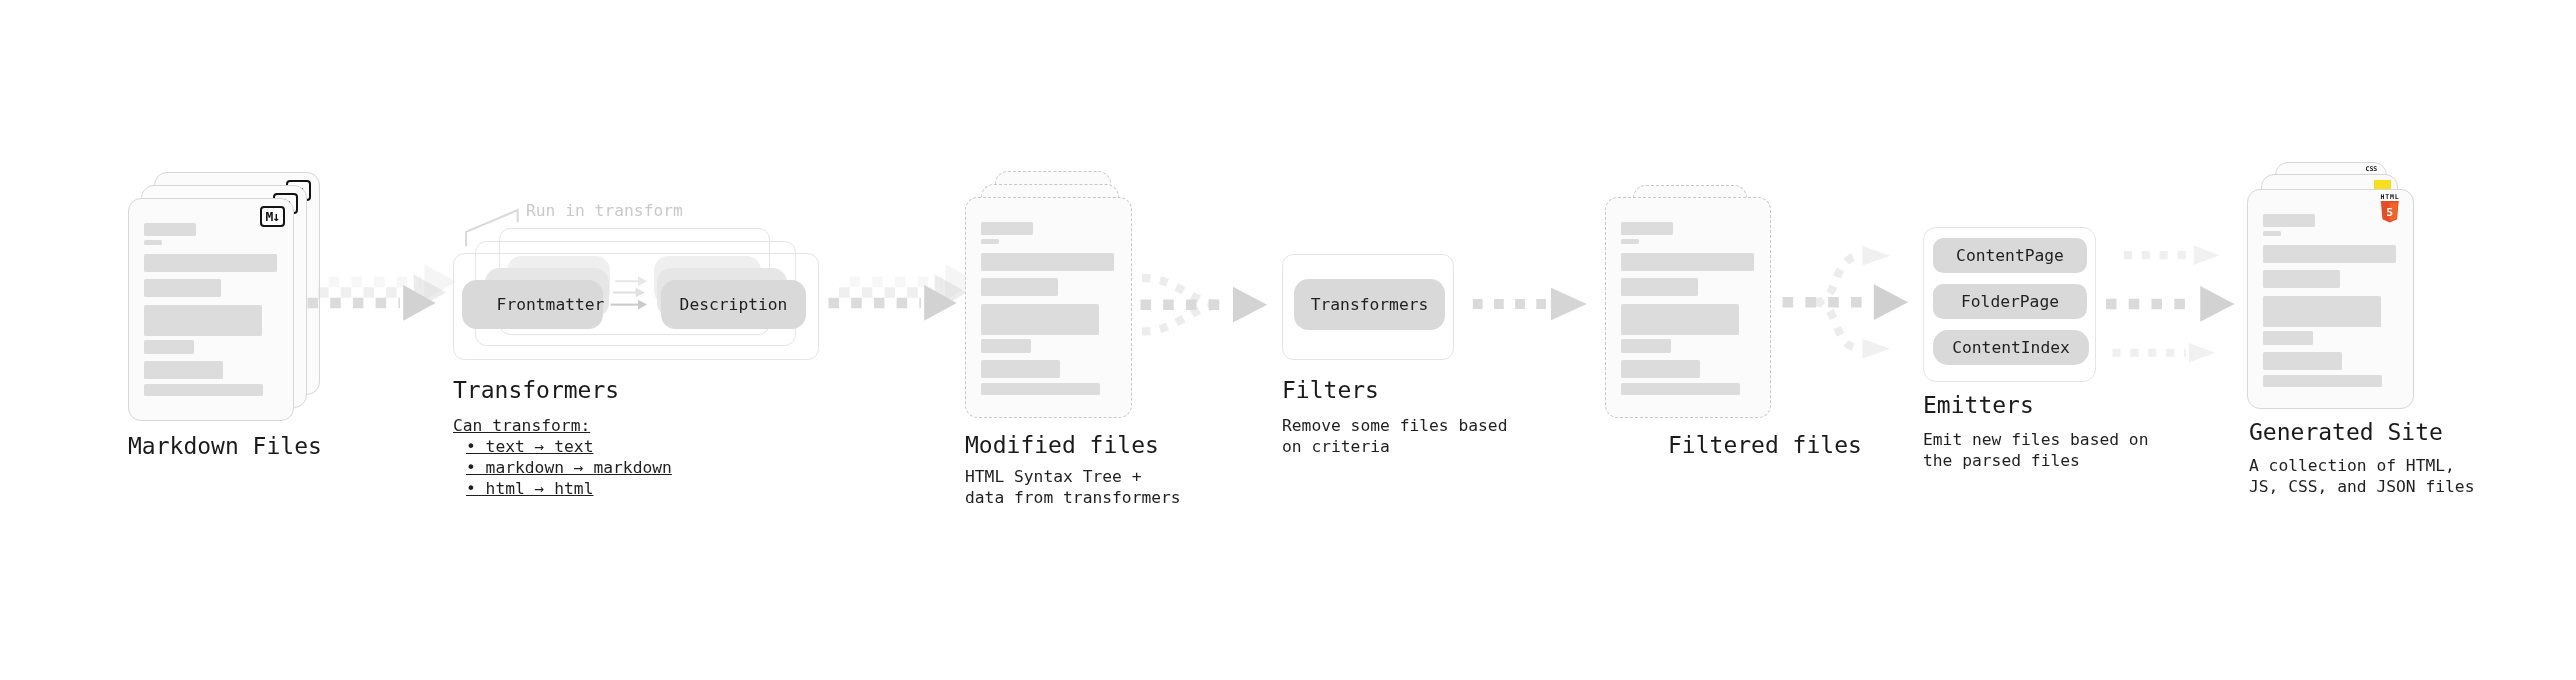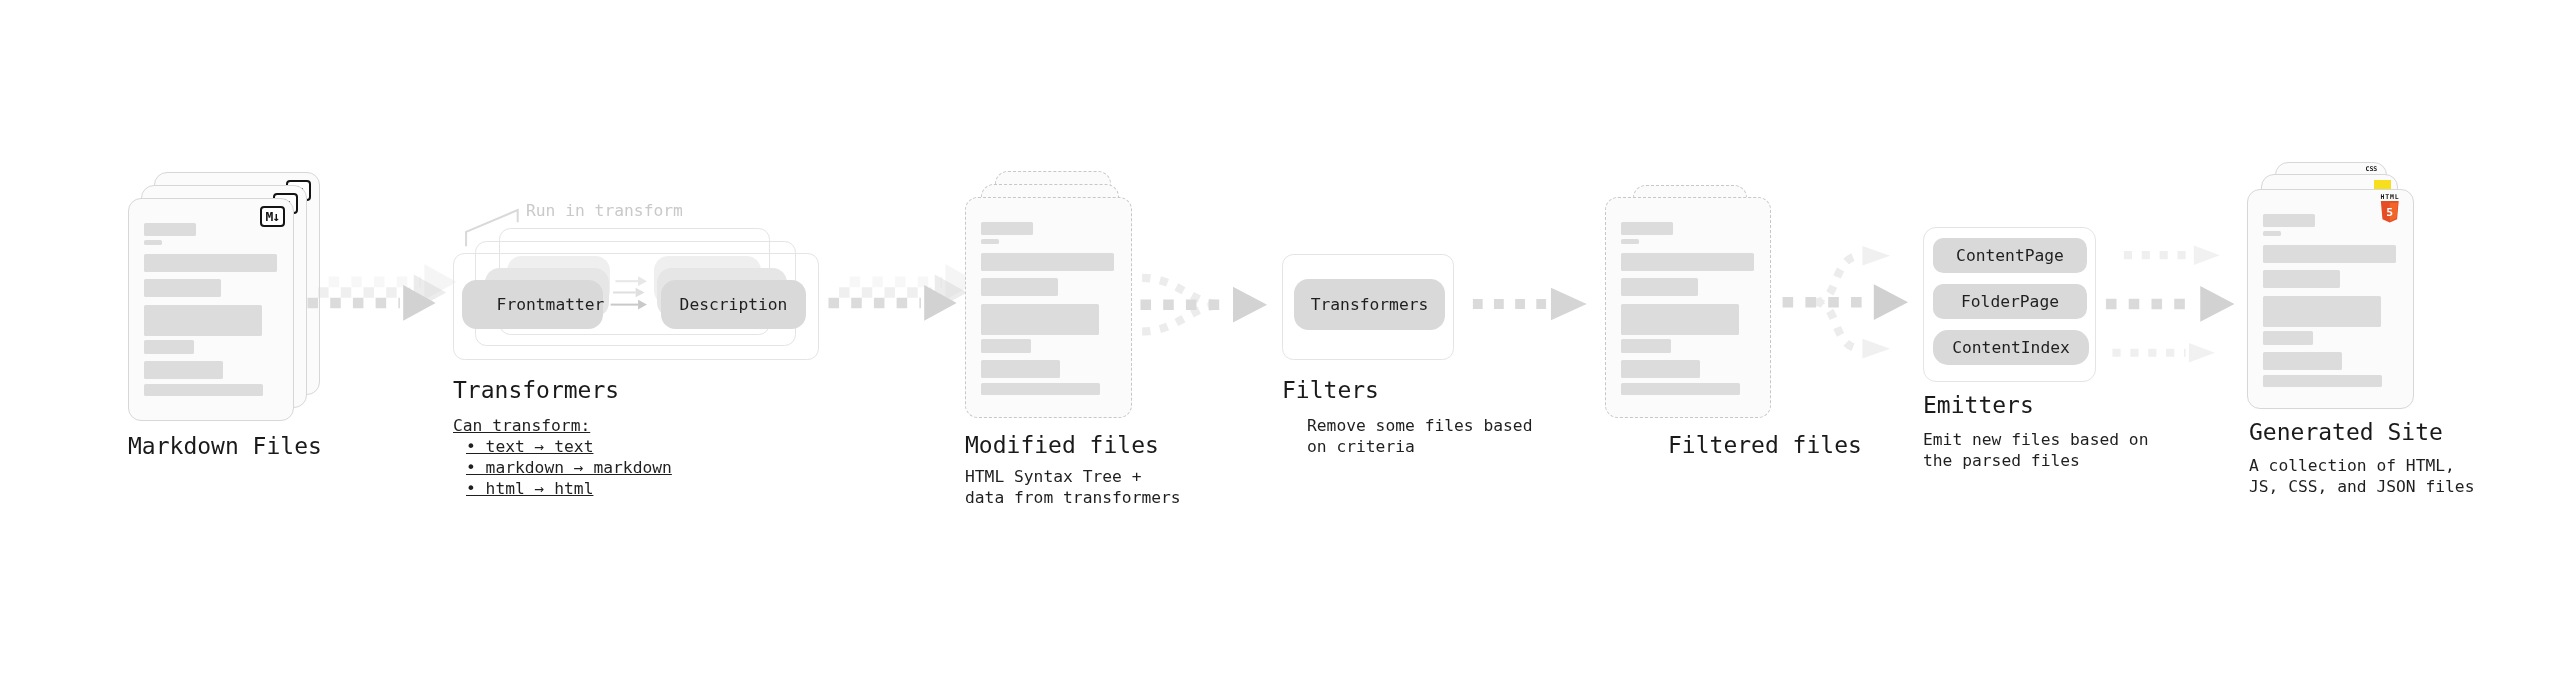--- a/index.html
+++ b/index.html
@@ -152,21 +152,21 @@
   <svg class="arrow" style="left:1134px;top:268px;" width="142" height="75" viewBox="0 0 175 92">
     <path d="M 10,12 C 55,12 70,45 112,45" fill="none" stroke="#ececec" stroke-width="10" stroke-dasharray="10 12"></path>
     <path d="M 10,78 C 55,78 70,45 112,45" fill="none" stroke="#ececec" stroke-width="10" stroke-dasharray="10 12"></path>
     <line x1="8" y1="45" x2="116" y2="45" stroke="#dadada" stroke-width="13" stroke-dasharray="13 15"></line>
     <polygon points="122,23 164,45 122,67" fill="#d3d3d3"></polygon>
   </svg>
 
   <div class="frame" style="left:1282px;top:254px;width:172px;height:106px;background:#ffffff;"></div>
   <div class="pill" style="left:1294px;top:279px;width:151px;height:51px;">Transformers</div>
   <div class="stage-title" style="left:1282px;top:377px;">Filters</div>
-  <div class="sub" style="left:1282px;top:415px;margin-left:25px;">
+  <div class="sub" style="left:1282px;top:415px;">
     <div>Remove some files based</div>
     <div>on criteria</div>
   </div>
 
   <svg class="arrow" style="left:1468px;top:281px;" width="122" height="46" viewBox="0 0 150 56">
     <line x1="6" y1="28" x2="98" y2="28" stroke="#dadada" stroke-width="12" stroke-dasharray="12 14"></line>
     <polygon points="102,8 146,28 102,48" fill="#d5d5d5"></polygon>
   </svg>
 
   <div class="doc dashed" style="left:1633px;top:185px;width:114px;height:45px;"></div>

